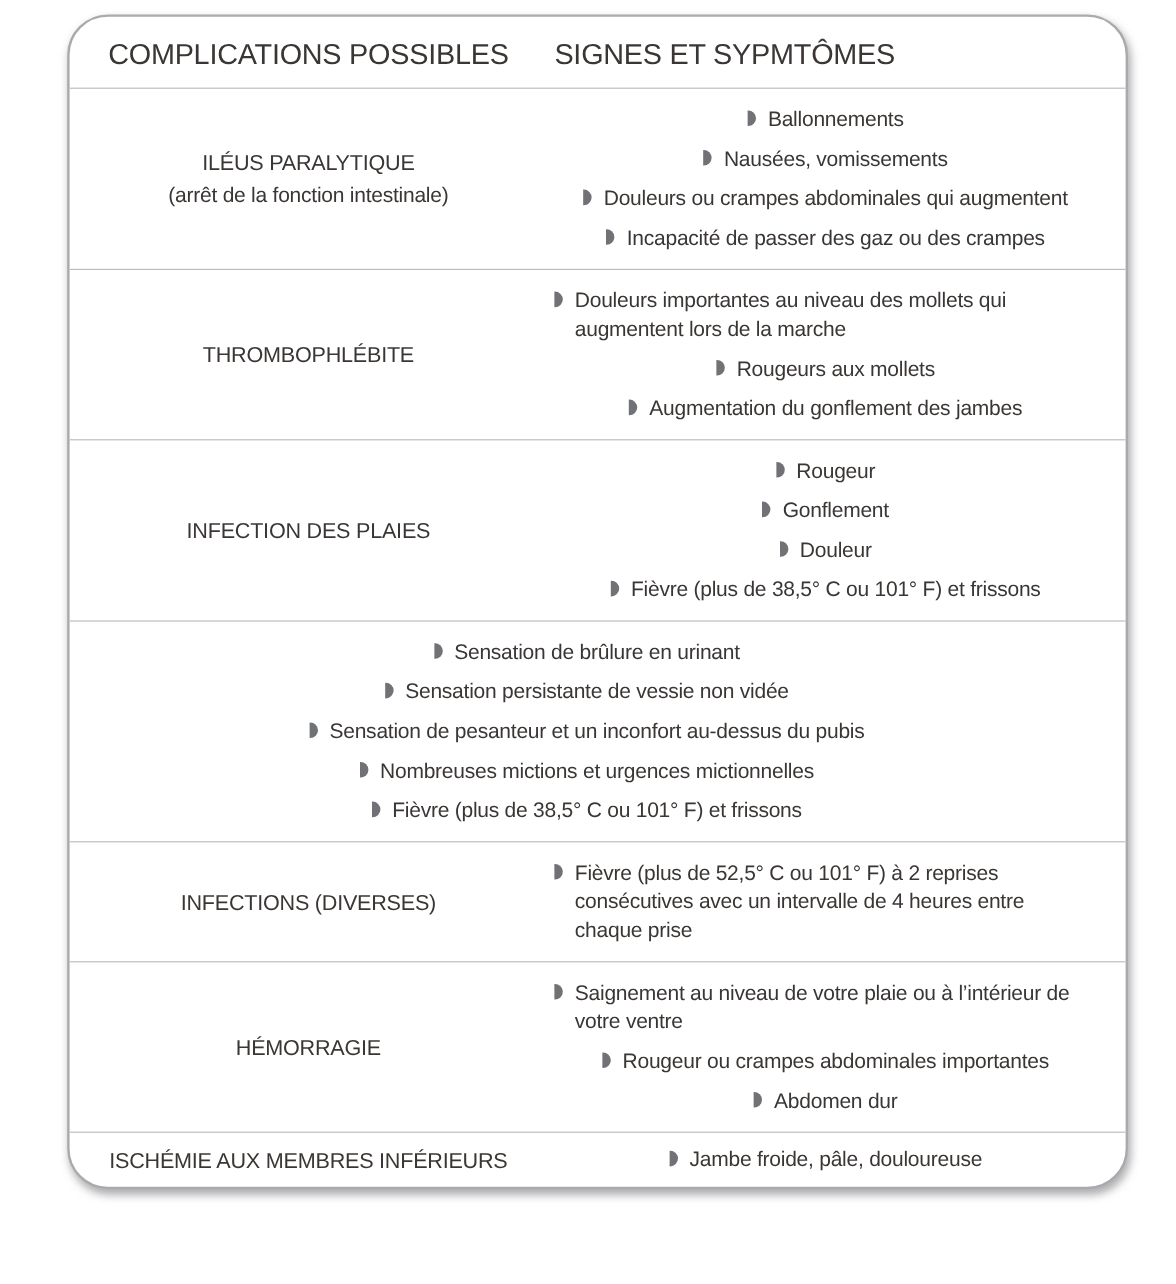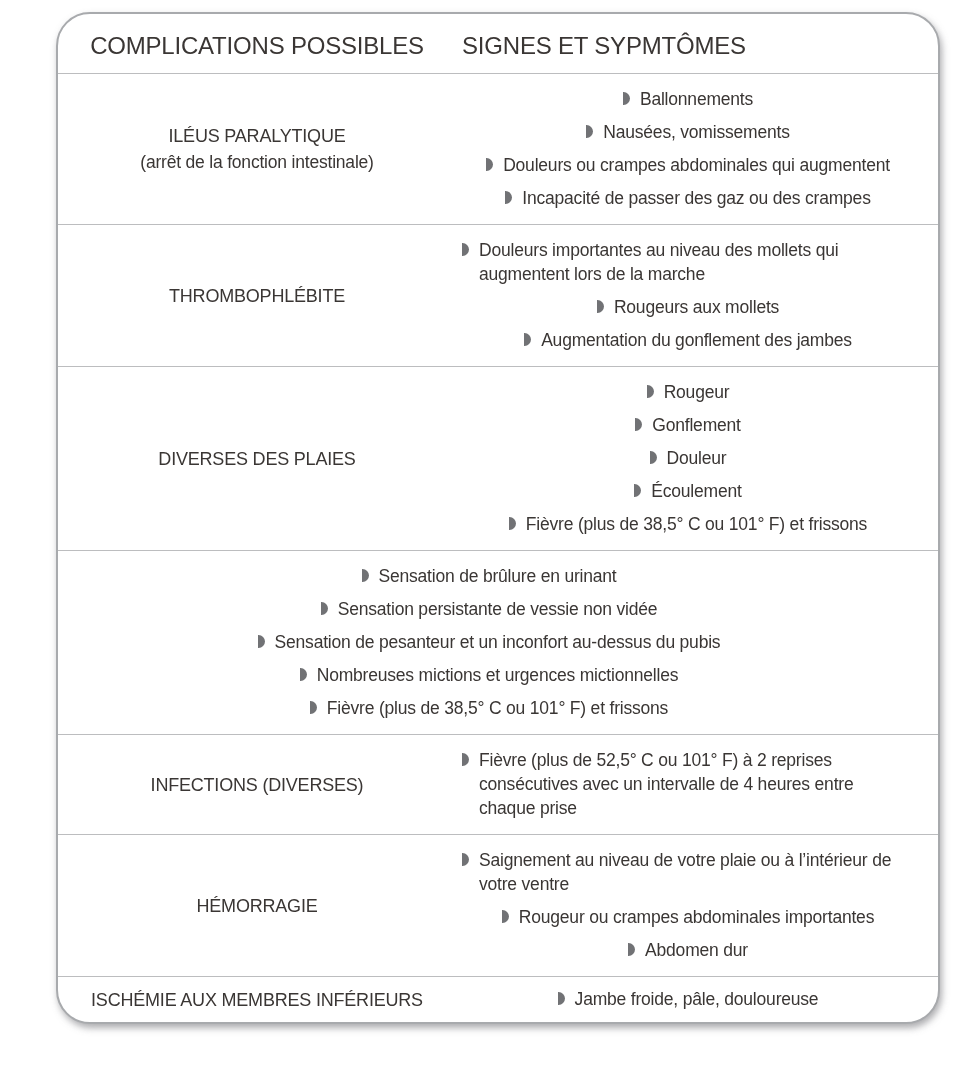--- a/index.html
+++ b/index.html
@@ -161,44 +161,40 @@
               <li class="sign-item">
           <span class="bullet"></span>
           <span class="sign-text">Augmentation du gonflement des jambes</span>
         </li>
             </ul>
     </div>
   </div>
 
   <div class="trow">
     <div class="col-left">
-      <span class="complication">DIVERSES DES PLAIES</span>
+      <span class="complication">INFECTION DES PLAIES</span>
 
     </div>
     <div class="col-right">
       <ul class="signs-list">
 
               <li class="sign-item">
           <span class="bullet"></span>
           <span class="sign-text">Rougeur</span>
         </li>
               <li class="sign-item">
           <span class="bullet"></span>
           <span class="sign-text">Gonflement</span>
         </li>
               <li class="sign-item">
           <span class="bullet"></span>
           <span class="sign-text">Douleur</span>
         </li>
               <li class="sign-item">
           <span class="bullet"></span>
-          <span class="sign-text">Écoulement</span>
-        </li>
-              <li class="sign-item">
-          <span class="bullet"></span>
           <span class="sign-text">Fièvre (plus de 38,5° C ou 101° F) et frissons</span>
         </li>
             </ul>
     </div>
   </div>
 
   <div class="trow">
     <div class="col-right">
       <ul class="signs-list">
 

